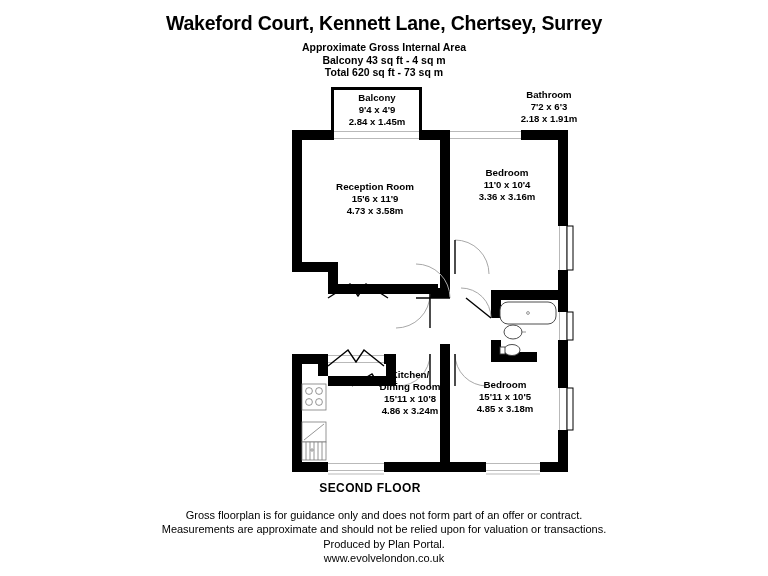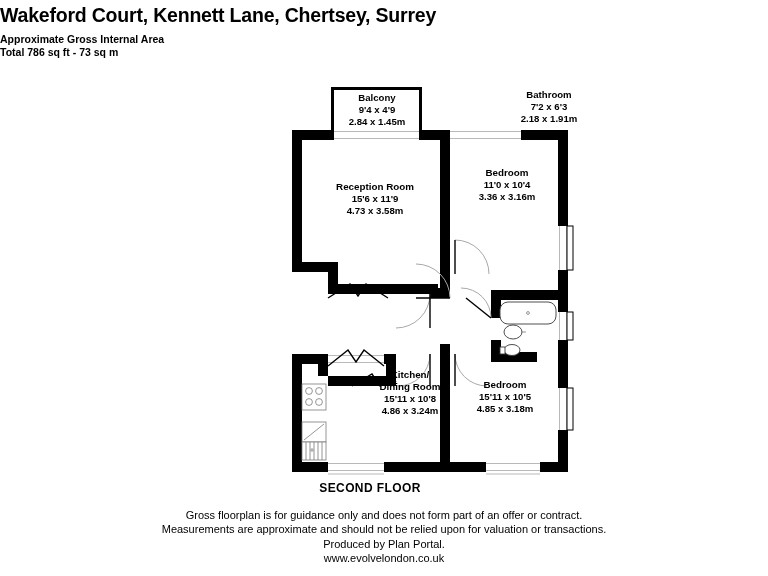--- a/index.html
+++ b/index.html
@@ -12,21 +12,22 @@
     height: 576px;
     font-family: "Liberation Sans", sans-serif;
     color: #000000;
     overflow: hidden;
     position: relative;
   }
 
   
   #header {
     width: 100%;
-    padding-top: 3px;
+    text-align: center;
+    padding-top: 11px;
   }
   #title {
     font-size: 19.5px;
     font-weight: bold;
     letter-spacing: -0.2px;
     line-height: 24px;
     margin: 0;
   }
   .area-line {
     font-size: 10.5px;
@@ -90,21 +91,22 @@
     margin: 0;
   }
 </style>
 </head>
 <body>
 
 <div id="header">
   <h1 id="title">Wakeford Court, Kennett Lane, Chertsey, Surrey</h1>
   <div id="area-block">
     <p class="area-line">Approximate Gross Internal Area</p>
-    <p class="area-line">Total 786 sq ft - 73 sq m</p>
+    <p class="area-line">Balcony 43 sq ft - 4 sq m</p>
+    <p class="area-line">Total 620 sq ft - 73 sq m</p>
   </div>
 </div>
 
 <div id="plan-wrap">
 <svg id="floorplan-svg" width="768" height="400" viewBox="0 0 768 400">
 
   <g>
     <rect class="room-fill" x="333" y="11" width="89" height="49"></rect>
 
     <rect class="wall" x="331" y="9" width="3" height="51"></rect>

